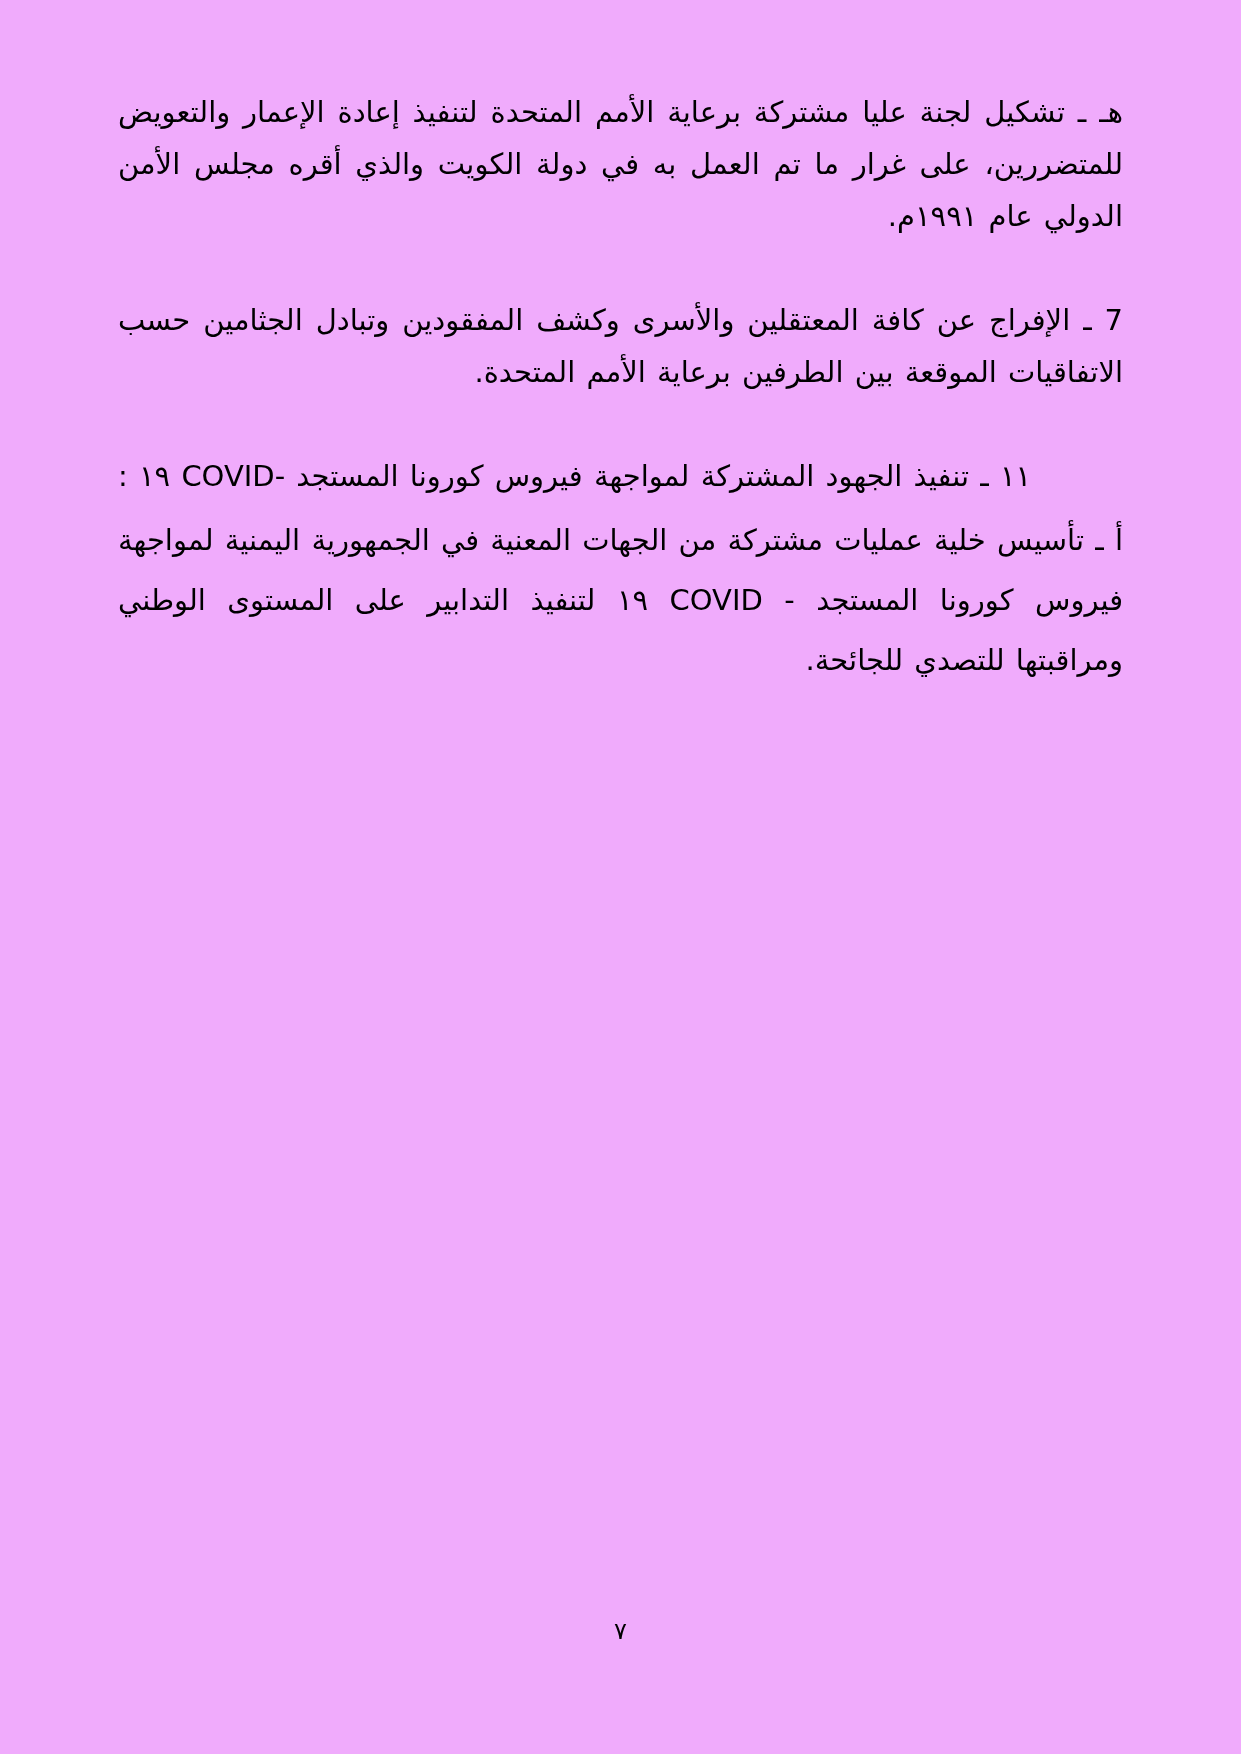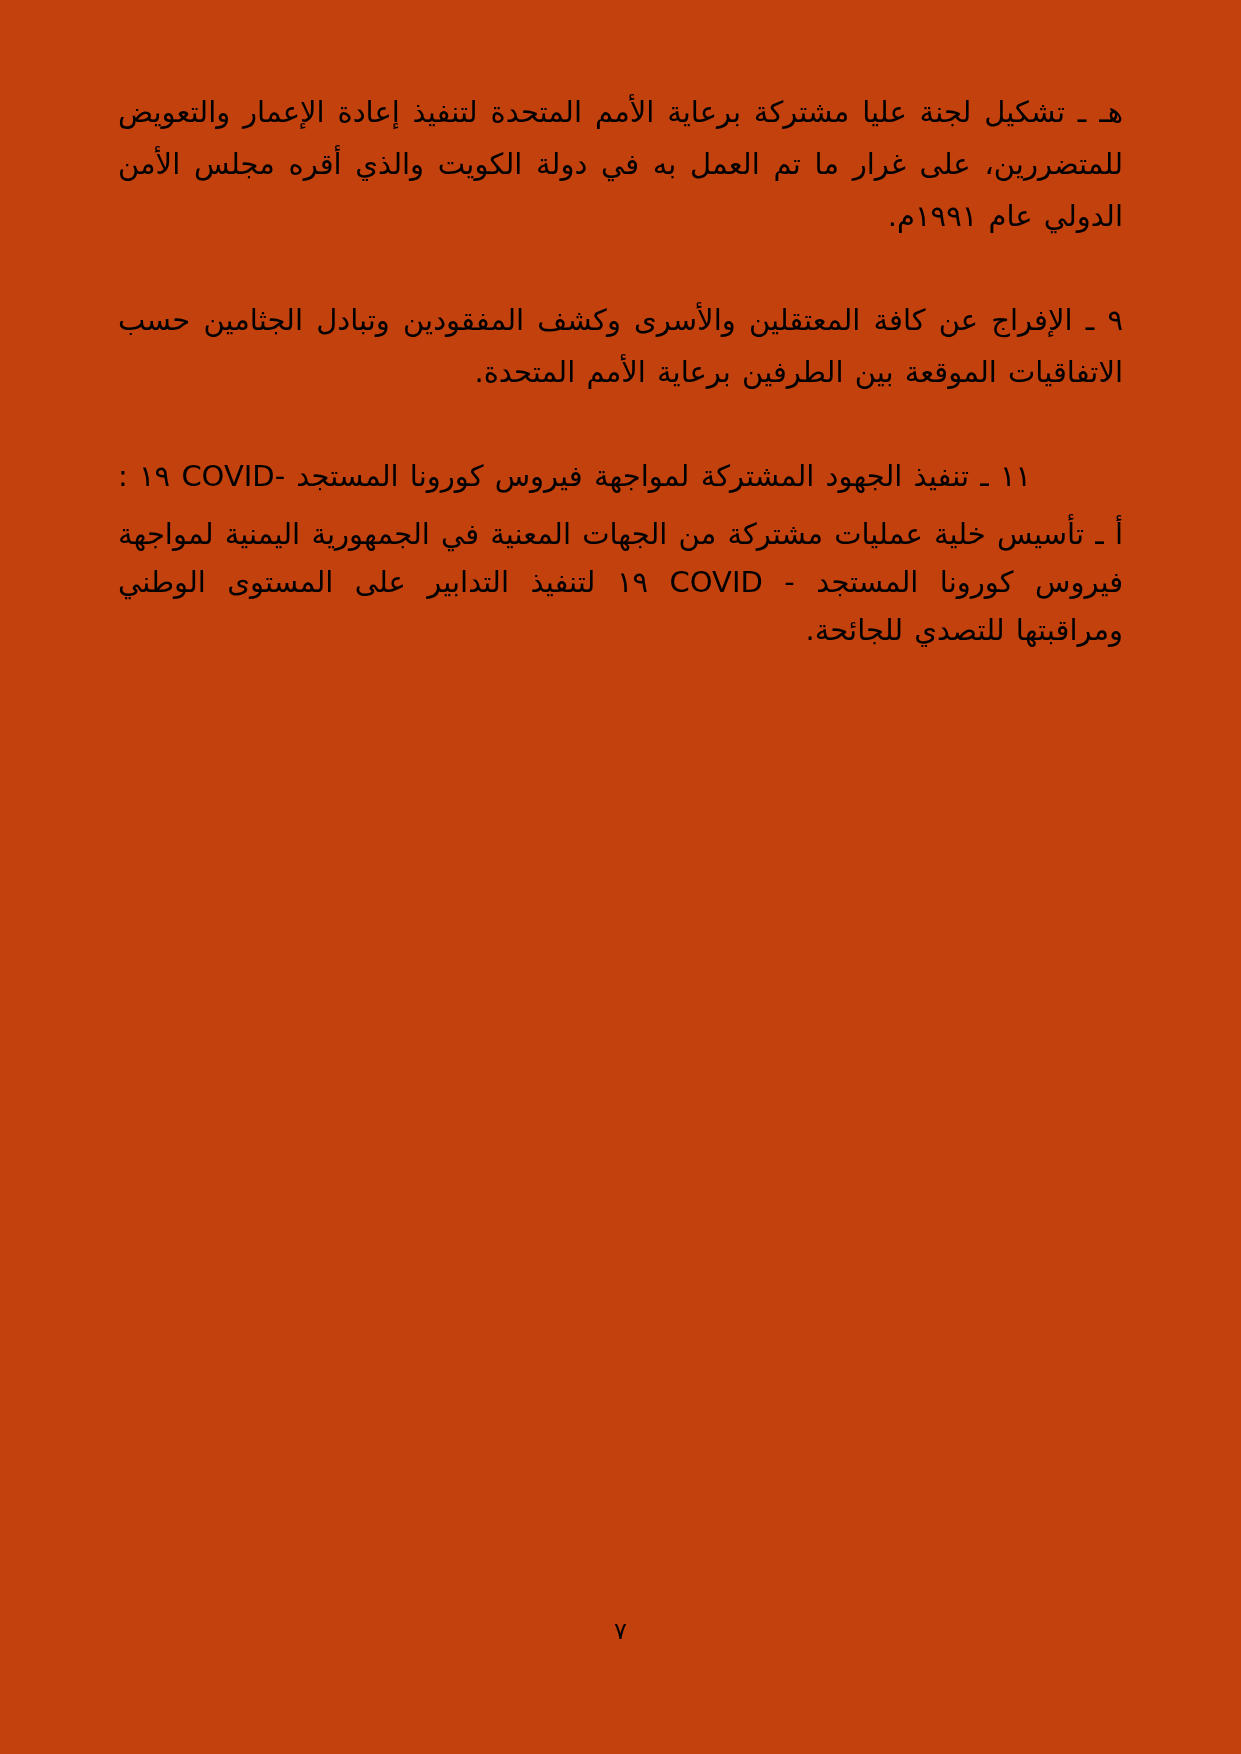--- a/index.html
+++ b/index.html
@@ -17,39 +17,39 @@
     overflow: hidden;
   }
   .page {
     direction: rtl;
     position: absolute;
     top: 0;
     left: 0;
     width: 1241px;
     height: 1754px;
     padding: 86px 118px 0 118px;
-    background: #c2410c;
+    background: #f0abfc;
   }
   .para {
     font-size: 29px;
     line-height: 52px;
     text-align: justify;
     text-justify: inter-word;
     margin: 0 0 52px 0;
     word-spacing: 2px;
   }
   .para.bold {
     font-weight: 700;
   }
   .para.item-11 {
     margin-bottom: 8px;
     text-align: left;
   }
   .para.sub-item {
-    line-height: 48px;
+    line-height: 60px;
     margin-bottom: 6px;
   }
   .para.item-10 {
     margin-bottom: 58px;
   }
   .page-number {
     position: absolute;
     top: 1616px;
     left: 0;
     right: 0;
@@ -60,21 +60,21 @@
     color: #000000;
   }
 </style>
 </head>
 <body>
 
 <div class="page">
 
   <p class="para">هـ ـ تشكيل لجنة عليا مشتركة برعاية الأمم المتحدة لتنفيذ إعادة الإعمار والتعويض للمتضررين، على غرار ما تم العمل به في دولة الكويت والذي أقره مجلس الأمن الدولي عام ١٩٩١م.</p>
 
-  <p class="para">٩ ـ الإفراج عن كافة المعتقلين والأسرى وكشف المفقودين وتبادل الجثامين حسب الاتفاقيات الموقعة بين الطرفين برعاية الأمم المتحدة.</p>
+  <p class="para">7 ـ الإفراج عن كافة المعتقلين والأسرى وكشف المفقودين وتبادل الجثامين حسب الاتفاقيات الموقعة بين الطرفين برعاية الأمم المتحدة.</p>
 
 
   <p class="para item-11">١١ ـ  تنفيذ الجهود المشتركة لمواجهة فيروس كورونا المستجد -COVID ١٩ :</p>
 
   <p class="para sub-item">أ ـ تأسيس خلية عمليات مشتركة من الجهات المعنية في الجمهورية اليمنية لمواجهة فيروس كورونا المستجد - COVID ١٩ لتنفيذ التدابير على المستوى الوطني ومراقبتها للتصدي للجائحة.</p>
 
 
   <div class="page-number">٧</div>
 
 </div>

